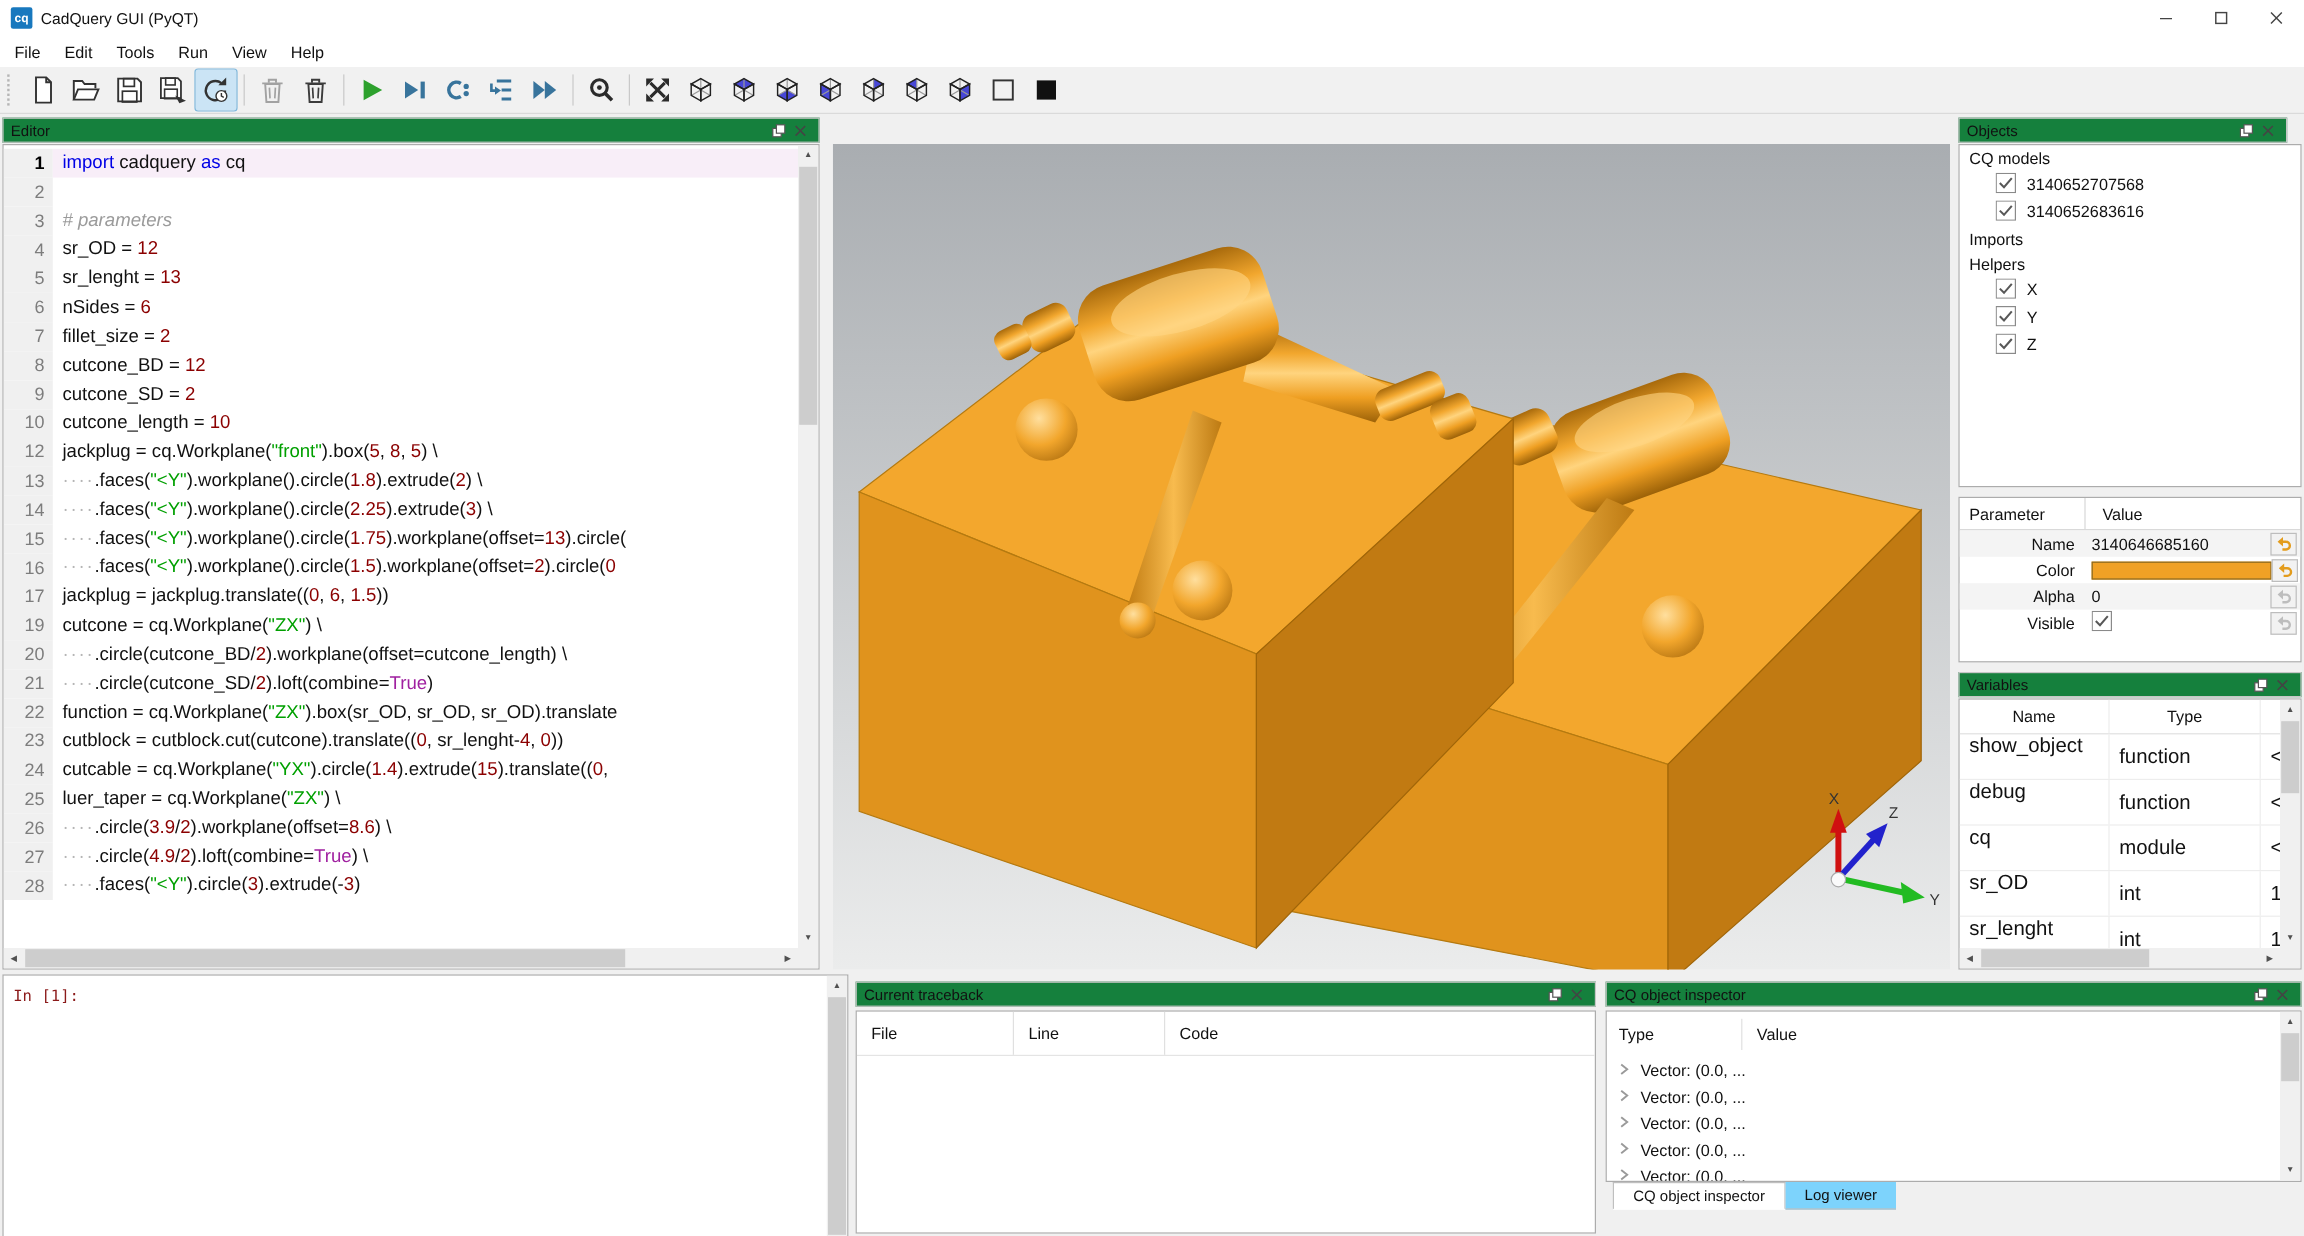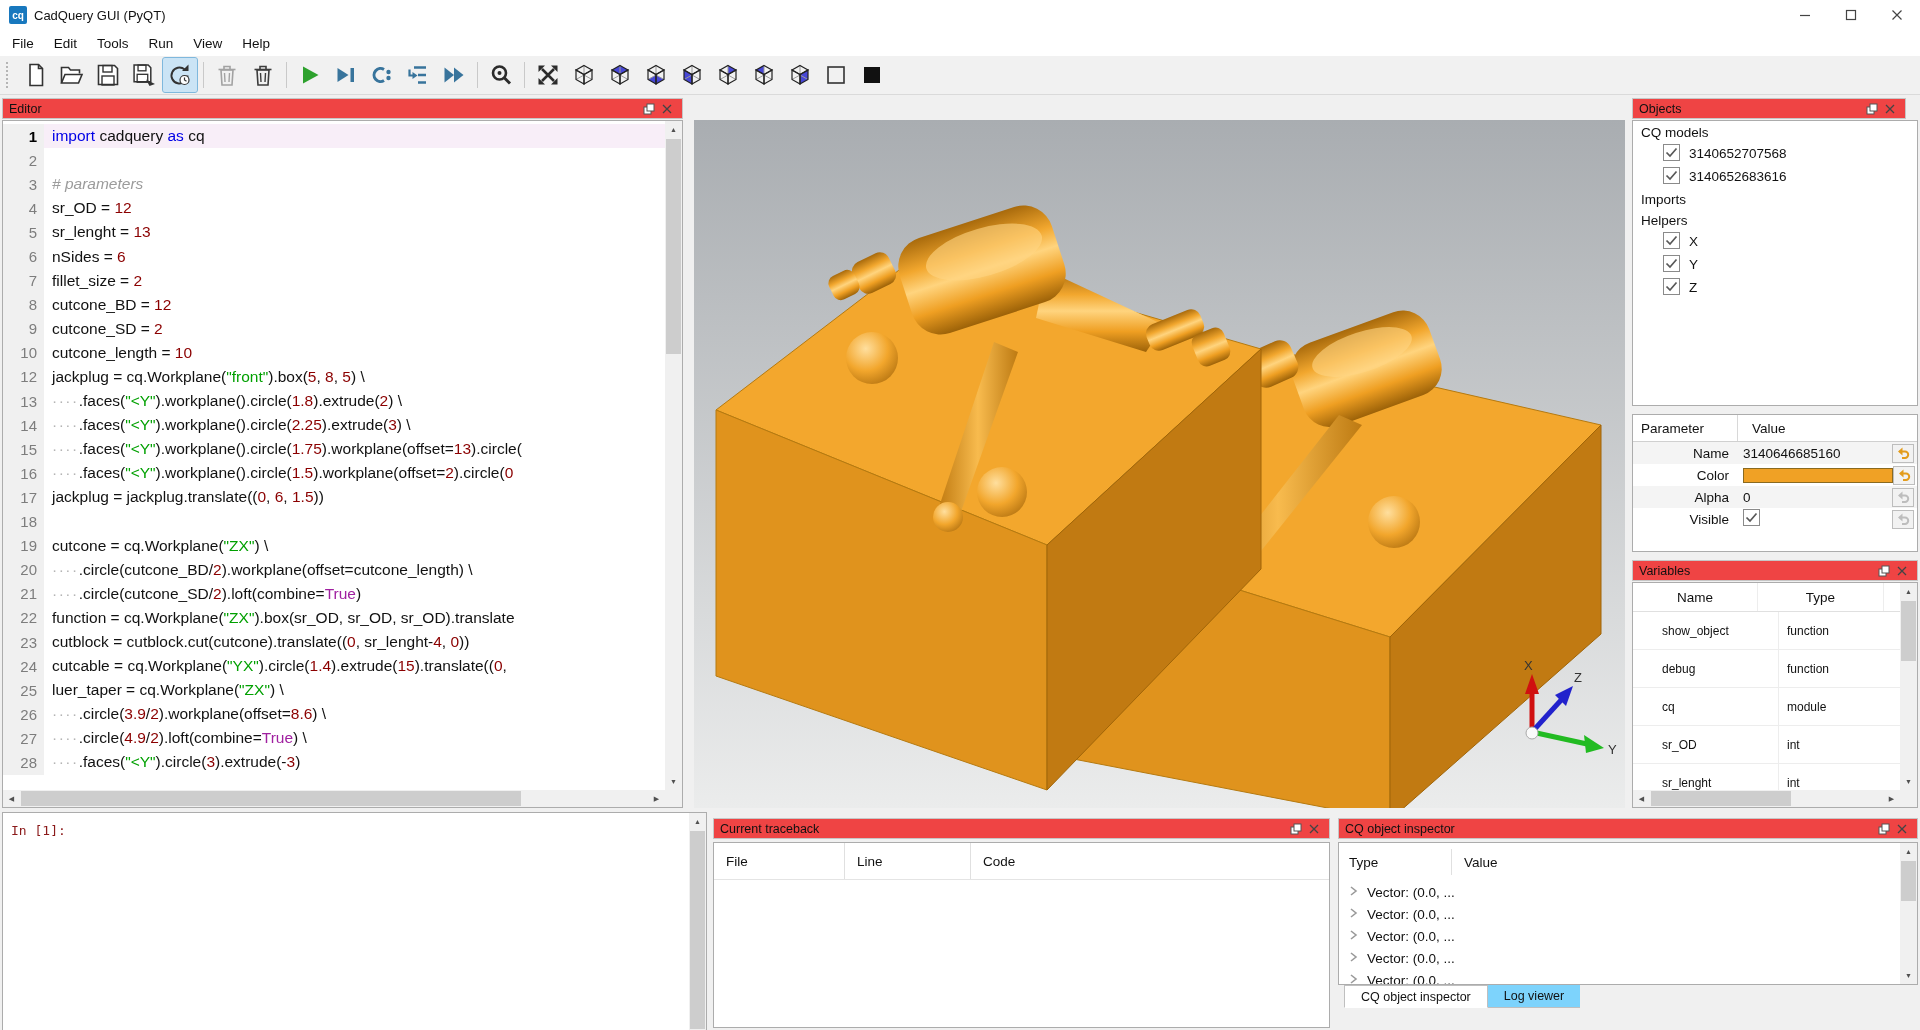--- a/index.html
+++ b/index.html
@@ -18,21 +18,21 @@
   .menu-item{padding:4px 10px;font-size:13.5px;}
 
   
   #toolbar{left:0;top:56px;width:1920px;height:39px;background:#f1f1f1;border-bottom:1px solid #dadada;display:flex;align-items:center;padding-left:4px;box-sizing:border-box;}
   .thandle{width:6px;height:26px;border-left:2px dotted #b5b5b5;margin:0 4px 0 2px;}
   .tbtn{width:34px;height:34px;display:flex;align-items:center;justify-content:center;border-radius:2px;margin:0 1px;flex:none;}
   .tbtn.active{background:#cbe4f5;outline:1px solid #7fb8dd;}
   .tsep{width:1px;height:26px;background:#c9c9c9;margin:0 5px;flex:none;}
 
   
-  .dock-title{position:absolute;height:21px;background:#ef4444;border:1px solid #c6c6c6;display:flex;align-items:center;font-size:12.5px;padding:0 6px;box-sizing:border-box;}
+  .dock-title{position:absolute;height:21px;background:#15803d;border:1px solid #c6c6c6;display:flex;align-items:center;font-size:12.5px;padding:0 6px;box-sizing:border-box;}
   .dock-title .sp{flex:1;}
   .dock-btn{width:18px;height:16px;display:flex;align-items:center;justify-content:center;}
   .panel-box{position:absolute;background:#fff;border:1px solid #acacac;box-sizing:border-box;overflow:hidden;}
 
   
   #editor-body{left:2px;top:120px;width:681px;height:688px;}
   #code-lines{position:absolute;left:0;top:0;right:17px;bottom:17px;overflow:hidden;padding-top:3px;}
   .code-row{display:flex;height:24.1px;white-space:pre;align-items:center;}
   .lnum{width:34px;flex:none;text-align:right;padding-right:7px;color:#7d7d7d;background:#f0f0f0;font-size:15px;height:100%;display:flex;align-items:center;justify-content:flex-end;}
   .code-row.hl .lnum{color:#000;font-weight:bold;}
@@ -69,21 +69,21 @@
   .prow{display:flex;height:22px;align-items:center;font-size:13.5px;}
   .prow.band{background:#f4f4f4;}
   .plab{width:96px;text-align:right;flex:none;}
   .pval{padding-left:14px;flex:1;display:flex;align-items:center;}
   .swatch{width:148px;height:13px;border:1px solid #8a6a20;}
   .undo-btn{width:20px;height:17px;border:1px solid #bdbdbd;background:#f2f2f2;display:flex;align-items:center;justify-content:center;margin-right:3px;flex:none;}
 
   
   #vars-body{left:1632px;top:582px;width:286px;height:226px;}
   .vhead{display:flex;height:28px;align-items:center;border-bottom:1px solid #e0e0e0;font-size:13.5px;}
-  .vrow{display:flex;height:37px;align-items:center;border-bottom:1px solid #ededed;font-size:12px;padding-left:21px;}
+  .vrow{display:flex;height:37px;border-bottom:1px solid #ededed;font-size:17px;}
   .vc1{width:124px;padding-left:8px;box-sizing:border-box;flex:none;}
   .vc2{width:126px;padding-left:8px;box-sizing:border-box;flex:none;border-left:1px solid #ededed;height:100%;display:flex;align-items:center;}
   .vc3{flex:1;padding-left:8px;border-left:1px solid #ededed;height:100%;display:flex;align-items:center;overflow:hidden;}
   .vhead .vc1,.vhead .vc2{justify-content:center;display:flex;padding-left:0;}
 
   
   #console-body{left:2px;top:812px;width:705px;height:236px;}
   #console-prompt{position:absolute;left:8px;top:10px;font-family:"DejaVu Sans Mono",monospace;font-size:13px;color:#8b1a1a;}
 
   
@@ -346,21 +346,20 @@
         <div class="code-row"><div class="lnum">7</div><div class="lcode"><span class="seg-p">fillet_size = </span><span class="seg-n">2</span></div></div>
         <div class="code-row"><div class="lnum">8</div><div class="lcode"><span class="seg-p">cutcone_BD = </span><span class="seg-n">12</span></div></div>
         <div class="code-row"><div class="lnum">9</div><div class="lcode"><span class="seg-p">cutcone_SD = </span><span class="seg-n">2</span></div></div>
         <div class="code-row"><div class="lnum">10</div><div class="lcode"><span class="seg-p">cutcone_length = </span><span class="seg-n">10</span></div></div>
         <div class="code-row"><div class="lnum">12</div><div class="lcode"><span class="seg-p">jackplug = cq.Workplane(</span><span class="seg-s">"front"</span><span class="seg-p">).box(</span><span class="seg-n">5</span><span class="seg-p">, </span><span class="seg-n">8</span><span class="seg-p">, </span><span class="seg-n">5</span><span class="seg-p">) \</span></div></div>
         <div class="code-row"><div class="lnum">13</div><div class="lcode"><span class="seg-d">····</span><span class="seg-p">.faces(</span><span class="seg-s">"&lt;Y"</span><span class="seg-p">).workplane().circle(</span><span class="seg-n">1.8</span><span class="seg-p">).extrude(</span><span class="seg-n">2</span><span class="seg-p">) \</span></div></div>
         <div class="code-row"><div class="lnum">14</div><div class="lcode"><span class="seg-d">····</span><span class="seg-p">.faces(</span><span class="seg-s">"&lt;Y"</span><span class="seg-p">).workplane().circle(</span><span class="seg-n">2.25</span><span class="seg-p">).extrude(</span><span class="seg-n">3</span><span class="seg-p">) \</span></div></div>
         <div class="code-row"><div class="lnum">15</div><div class="lcode"><span class="seg-d">····</span><span class="seg-p">.faces(</span><span class="seg-s">"&lt;Y"</span><span class="seg-p">).workplane().circle(</span><span class="seg-n">1.75</span><span class="seg-p">).workplane(offset=</span><span class="seg-n">13</span><span class="seg-p">).circle(</span></div></div>
         <div class="code-row"><div class="lnum">16</div><div class="lcode"><span class="seg-d">····</span><span class="seg-p">.faces(</span><span class="seg-s">"&lt;Y"</span><span class="seg-p">).workplane().circle(</span><span class="seg-n">1.5</span><span class="seg-p">).workplane(offset=</span><span class="seg-n">2</span><span class="seg-p">).circle(</span><span class="seg-n">0</span></div></div>
         <div class="code-row"><div class="lnum">17</div><div class="lcode"><span class="seg-p">jackplug = jackplug.translate((</span><span class="seg-n">0</span><span class="seg-p">, </span><span class="seg-n">6</span><span class="seg-p">, </span><span class="seg-n">1.5</span><span class="seg-p">))</span></div></div>
-        <div class="code-row"><div class="lnum">18</div><div class="lcode"></div></div>
         <div class="code-row"><div class="lnum">19</div><div class="lcode"><span class="seg-p">cutcone = cq.Workplane(</span><span class="seg-s">"ZX"</span><span class="seg-p">) \</span></div></div>
         <div class="code-row"><div class="lnum">20</div><div class="lcode"><span class="seg-d">····</span><span class="seg-p">.circle(cutcone_BD/</span><span class="seg-n">2</span><span class="seg-p">).workplane(offset=cutcone_length) \</span></div></div>
         <div class="code-row"><div class="lnum">21</div><div class="lcode"><span class="seg-d">····</span><span class="seg-p">.circle(cutcone_SD/</span><span class="seg-n">2</span><span class="seg-p">).loft(combine=</span><span class="seg-b">True</span><span class="seg-p">)</span></div></div>
         <div class="code-row"><div class="lnum">22</div><div class="lcode"><span class="seg-p">function = cq.Workplane(</span><span class="seg-s">"ZX"</span><span class="seg-p">).box(sr_OD, sr_OD, sr_OD).translate</span></div></div>
         <div class="code-row"><div class="lnum">23</div><div class="lcode"><span class="seg-p">cutblock = cutblock.cut(cutcone).translate((</span><span class="seg-n">0</span><span class="seg-p">, sr_lenght-</span><span class="seg-n">4</span><span class="seg-p">, </span><span class="seg-n">0</span><span class="seg-p">))</span></div></div>
         <div class="code-row"><div class="lnum">24</div><div class="lcode"><span class="seg-p">cutcable = cq.Workplane(</span><span class="seg-s">"YX"</span><span class="seg-p">).circle(</span><span class="seg-n">1.4</span><span class="seg-p">).extrude(</span><span class="seg-n">15</span><span class="seg-p">).translate((</span><span class="seg-n">0</span><span class="seg-p">,</span></div></div>
         <div class="code-row"><div class="lnum">25</div><div class="lcode"><span class="seg-p">luer_taper = cq.Workplane(</span><span class="seg-s">"ZX"</span><span class="seg-p">) \</span></div></div>
         <div class="code-row"><div class="lnum">26</div><div class="lcode"><span class="seg-d">····</span><span class="seg-p">.circle(</span><span class="seg-n">3.9</span><span class="seg-p">/</span><span class="seg-n">2</span><span class="seg-p">).workplane(offset=</span><span class="seg-n">8.6</span><span class="seg-p">) \</span></div></div>
         <div class="code-row"><div class="lnum">27</div><div class="lcode"><span class="seg-d">····</span><span class="seg-p">.circle(</span><span class="seg-n">4.9</span><span class="seg-p">/</span><span class="seg-n">2</span><span class="seg-p">).loft(combine=</span><span class="seg-b">True</span><span class="seg-p">) \</span></div></div>
         <div class="code-row"><div class="lnum">28</div><div class="lcode"><span class="seg-d">····</span><span class="seg-p">.faces(</span><span class="seg-s">"&lt;Y"</span><span class="seg-p">).circle(</span><span class="seg-n">3</span><span class="seg-p">).extrude(-</span><span class="seg-n">3</span><span class="seg-p">)</span></div></div>

